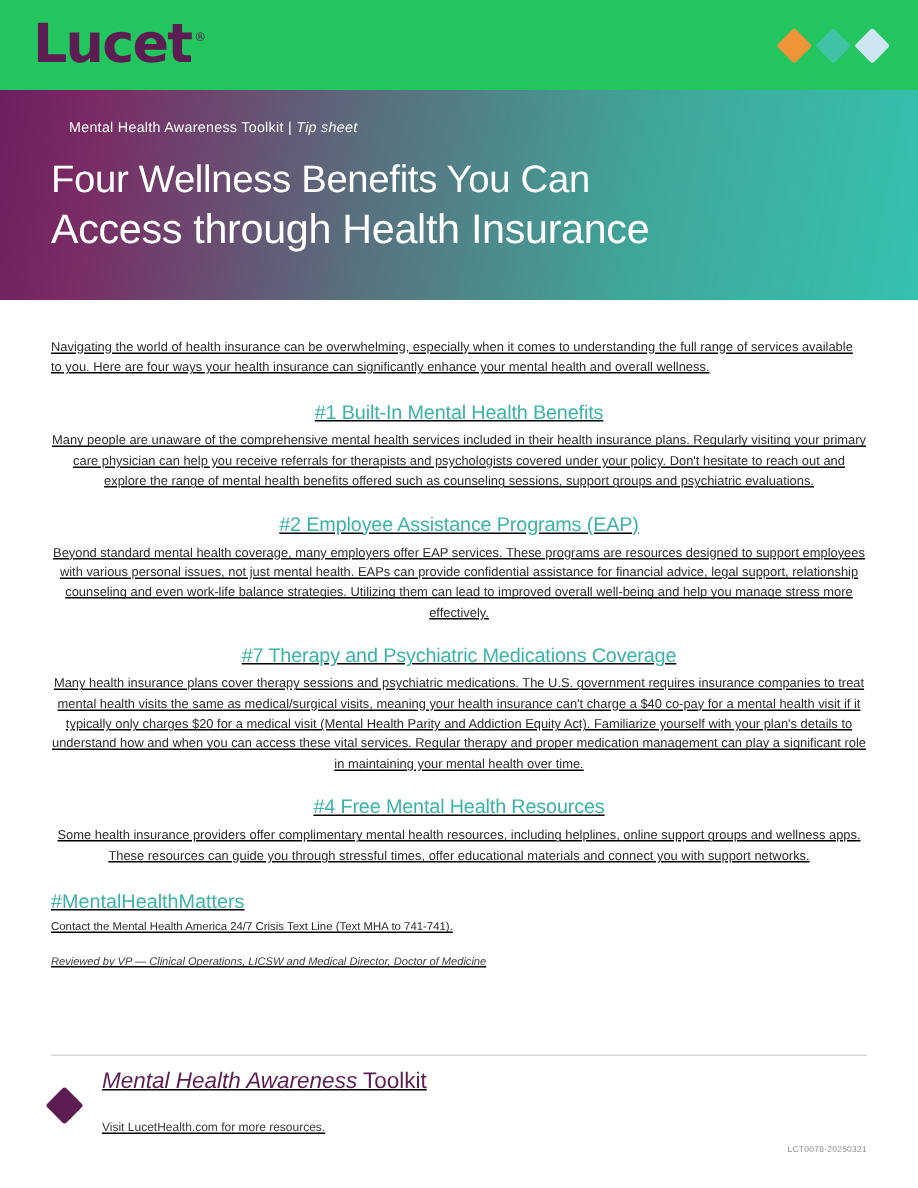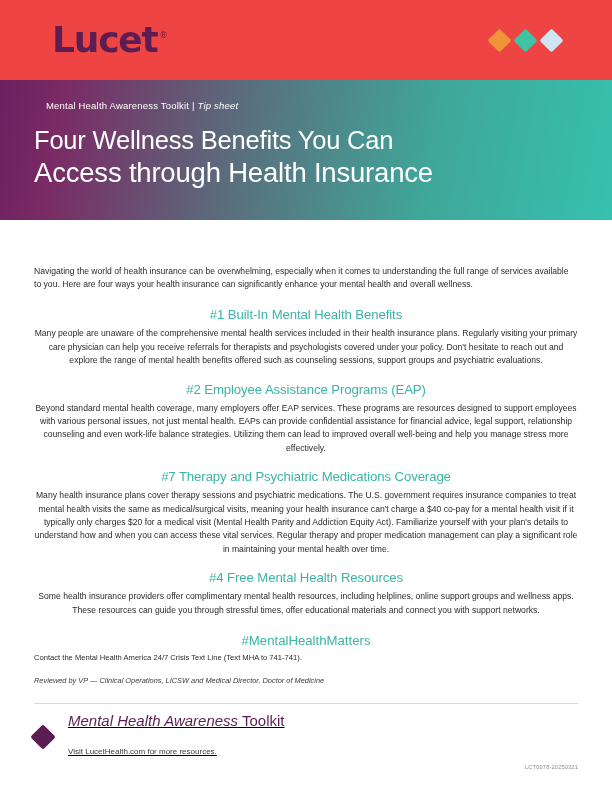--- a/index.html
+++ b/index.html
@@ -18,23 +18,23 @@
     width: 612px;
     height: 792px;
     background: #ffffff;
     overflow: hidden;
     box-sizing: border-box;
   }
 
   
   .logo-bar {
     position: relative;
-    height: 80px;
-    background: #ef4444;
-    padding: 0 52px;
+    height: 60px;
+    background: #22c55e;
+    padding: 0 22px;
     display: flex;
     align-items: center;
     justify-content: space-between;
   }
   .logo {
     display: flex;
     align-items: baseline;
     font-family: "DejaVu Sans", sans-serif;
     font-weight: bold;
     font-size: 36px;
@@ -89,22 +89,23 @@
     font-weight: normal;
     line-height: 1.22;
     letter-spacing: -0.2px;
   }
   .banner-title .line2 {
     font-size: 27.5px;
   }
 
   
   .content {
-    padding: 36px 34px 0 34px;
+    padding: 16px 34px 0 34px;
     box-sizing: border-box;
+    text-decoration: underline;
   }
   .intro {
     font-size: 8.6px;
     line-height: 1.56;
     color: #2b2b2b;
     margin-bottom: 16px;
   }
   .section {
     margin-bottom: 14px;
   }
@@ -125,21 +126,20 @@
   }
 
   .hashtag-block {
     margin-top: 16px;
   }
   .hashtag {
     font-size: 13.2px;
     color: #3bb3a6;
     margin: 0 0 4px 0;
     font-weight: normal;
-    text-align: center;
   }
   .hashtag-block p {
     font-size: 7.6px;
     line-height: 1.5;
     color: #2b2b2b;
     margin: 0;
   }
   .reviewed {
     margin-top: 13px;
     font-size: 7.4px;

